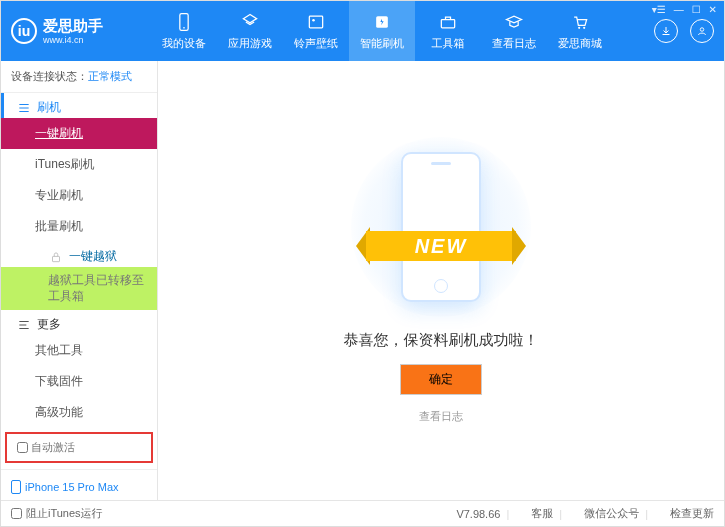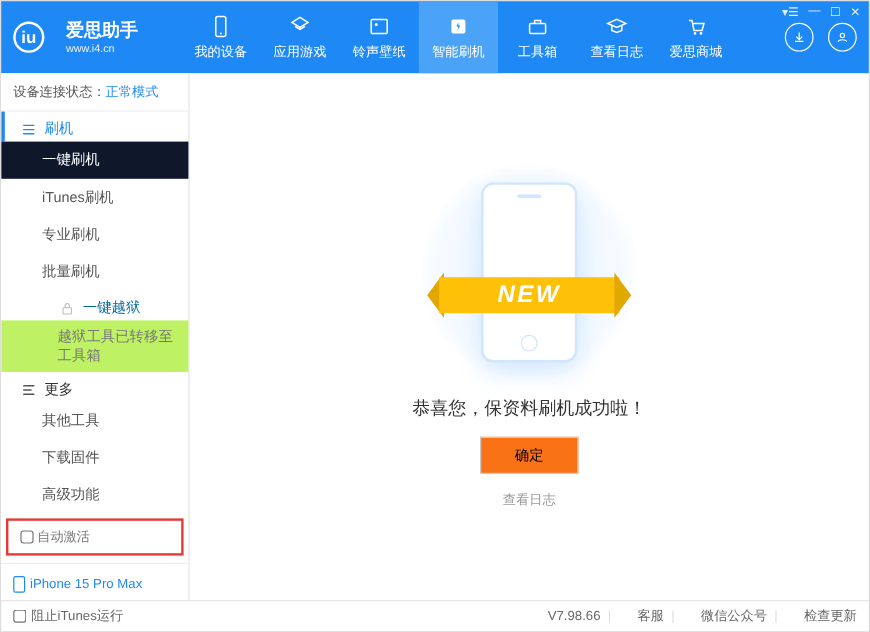--- a/index.html
+++ b/index.html
@@ -1,21 +1,21 @@
 <!DOCTYPE html>
 <html><head>
 <meta charset="utf-8">
 <style>
 * { margin: 0; padding: 0; box-sizing: border-box; }
 body { font-family: "Microsoft YaHei", Arial, sans-serif; font-size: 12px; background: #fff; }
 .app { width: 725px; height: 527px; display: flex; flex-direction: column; border: 1px solid #ddd; }
 
 
 .header { background: #1e88f5; color: #fff; height: 60px; display: flex; align-items: center; padding: 0 10px; }
-.logo-area { display: flex; align-items: center; gap: 18px; width: 140px; }
+.logo-area { display: flex; align-items: center; gap: 6px; width: 140px; }
 .logo-circle { width: 26px; height: 26px; border: 2px solid #fff; border-radius: 50%; display: flex; align-items: center; justify-content: center; font-weight: bold; font-size: 14px; }
 .logo-text { display: flex; flex-direction: column; line-height: 1.2; justify-content: center; }
 .logo-main { font-size: 15px; font-weight: bold; }
 .logo-sub { font-size: 9px; opacity: 0.9; }
 .nav-tabs { display: flex; flex: 1; height: 100%; }
 .nav-tab { width: 66px; display: flex; flex-direction: column; align-items: center; justify-content: center; gap: 4px; cursor: pointer; font-size: 11px; }
 .nav-tab.active { background: #4ba3f7; }
 .nav-icon { width: 20px; height: 20px; display: flex; align-items: center; justify-content: center; }
 .nav-icon svg { fill: #fff; }
 .header-right { display: flex; align-items: center; gap: 12px; margin-left: auto; }
@@ -28,21 +28,21 @@
 .body { flex: 1; display: flex; overflow: hidden; }
 
 
 .sidebar { width: 157px; border-right: 1px solid #e5e5e5; display: flex; flex-direction: column; background: #fff; }
 .conn-status { padding: 8px 10px; font-size: 11px; color: #555; border-bottom: 1px solid #eee; }
 .conn-status .mode { color: #1e88f5; }
 .side-section { padding: 6px 0 2px 16px; display: flex; align-items: center; gap: 6px; color: #333; font-size: 12px; cursor: pointer; }
 .side-section.primary { color: #1e88f5; font-weight: 500; border-left: 3px solid #1e88f5; padding-left: 13px; }
 .side-section.muted { color: #0369a1; padding-left: 48px; }
 .side-item { padding: 7px 0 7px 34px; font-size: 12px; color: #555; cursor: pointer; }
-.side-item.active { background: #0f172a; color: #fff; }
+.side-item.active { background: #be185d; color: #fff; text-decoration: underline; }
 .side-item.box { background: #bef264; line-height: 1.3; padding: 6px 10px 6px 47px; color: #777; }
 .check-row { padding: 6px 10px; display: flex; gap: 10px; font-size: 11px; color: #777; align-items: center; }
 .check-row label { display: flex; align-items: center; gap: 3px; }
 .check-row .disabled { color: #bbb; }
 .red-box { border: 2px solid #e53935; margin: 2px 4px; }
 .device-box { padding: 6px 10px; font-size: 11px; }
 .device-name { color: #1e88f5; font-weight: 500; display: flex; align-items: center; gap: 4px; }
 .device-name .ph-icon { width: 10px; height: 14px; border: 1px solid #1e88f5; border-radius: 2px; }
 .hsep { height: 1px; background: #eee; margin: 4px 0; }
 .menu-icon { width: 14px; height: 14px; display: inline-flex; }

